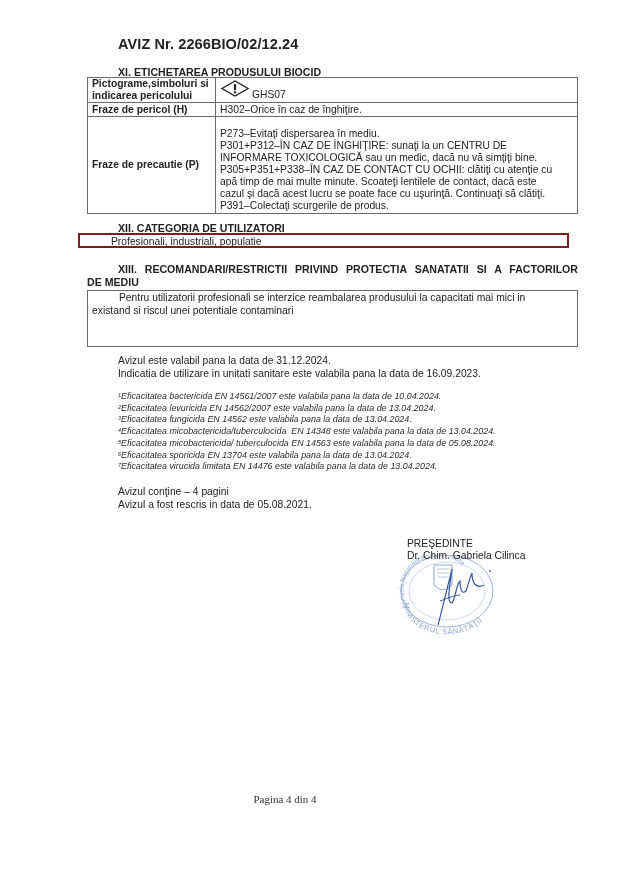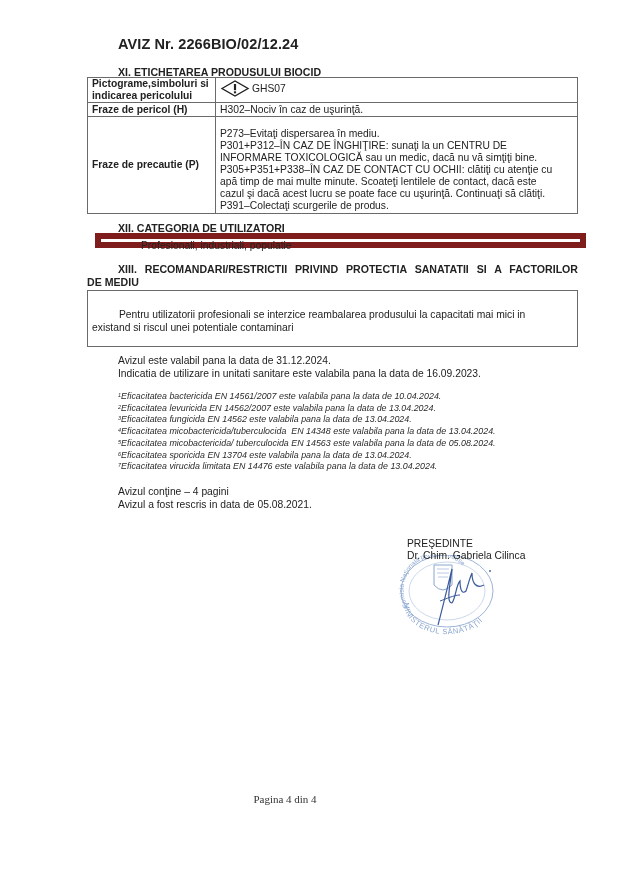--- a/index.html
+++ b/index.html
@@ -5,29 +5,29 @@
     * { box-sizing: border-box; margin: 0; padding: 0; }
     html, body { width: 629px; height: 873px; background: #ffffff; overflow: hidden; }
     body { position: relative; font-family: "Liberation Sans", sans-serif; color: #1c1c1c; }
     .abs { position: absolute; }
     .title { left: 118px; top: 36px; font-size: 14.5px; font-weight: bold; color: #222; letter-spacing: 0.1px; }
     .sec-head { font-size: 10.6px; font-weight: bold; color: #222; }
     .s11 { left: 118px; top: 66px; }
     table.lbl { position: absolute; left: 87px; top: 77px; width: 491px; border-collapse: collapse; font-size: 10.3px; color: #222; }
     table.lbl td { border: 1px solid #6a6a6a; padding: 0 4px; vertical-align: middle; line-height: 12px; }
     table.lbl td.c1 { width: 128px; font-weight: bold; }
-    .ghs { display: inline-flex; }
+    .ghs { display: inline-flex; align-items: flex-end; }
     .ghs svg { display: block; }
     .ghs span { margin-left: 2px; line-height: 11px; position: relative; top: 3px; }
     .prec-line { display: block; white-space: nowrap; }
     .s12 { left: 118px; top: 222px; }
-    .box12 { left: 95px; top: 233px; width: 491px; height: 15px; border: 6px solid #7f1d1d; font-size: 10.3px; padding-left: 40px; line-height: 13px; color: #222; }
+    .box12 { left: 78px; top: 233px; width: 491px; height: 15px; border: 2px solid #7f1d1d; font-size: 10.3px; padding-left: 31px; line-height: 13px; color: #222; }
     .s13 { left: 87px; top: 263px; width: 491px; font-size: 10.6px; font-weight: bold; line-height: 12.5px; color: #222; text-indent: 31px; text-align: justify; text-align-last: left; }
     .s13 .l1 { display: block; text-align-last: justify; }
-    .box13 { left: 87px; top: 290px; width: 491px; height: 57px; border: 1px solid #6a6a6a; font-size: 10.3px; line-height: 12.6px; padding: 18px 4px; color: #222; }
+    .box13 { left: 87px; top: 290px; width: 491px; height: 57px; border: 1px solid #6a6a6a; font-size: 10.3px; line-height: 12.6px; padding: 1px 4px; color: #222; }
     .box13 .ind { padding-left: 27px; }
     .valid { left: 118px; top: 355px; font-size: 10.3px; line-height: 12.6px; color: #222; }
     .foot { left: 118px; top: 391px; font-size: 8.9px; font-style: italic; line-height: 11.7px; color: #2a2a2a; }
     .foot sup { font-size: 5.5px; vertical-align: top; position: relative; top: -1px; }
     .meta { left: 118px; top: 486px; font-size: 10.3px; line-height: 12.6px; color: #222; }
     .sign { left: 407px; top: 538px; font-size: 10.3px; line-height: 12.3px; color: #222; }
     .stamp { left: 390px; top: 555px; }
     .pagenum { left: 0; width: 570px; top: 793px; text-align: center; font-family: "Liberation Serif", serif; font-size: 11px; color: #333; }
   </style>
 </head>
@@ -49,21 +49,21 @@
           <polygon points="2,8.5 15,1 28,8.5 15,16" fill="none" stroke="#222" stroke-width="1.4"></polygon>
           <rect x="13.9" y="4" width="2.2" height="6.2" fill="#222"></rect>
           <rect x="13.9" y="11.3" width="2.2" height="2" fill="#222"></rect>
         </svg>
         <span>GHS07</span>
       </span>
     </td>
   </tr>
   <tr style="height:14px;">
     <td class="c1">Fraze de pericol (H)</td>
-    <td>H302–Nociv în caz de uşurinţă.</td>
+    <td>H302–Orice în caz de înghiţire.</td>
   </tr>
   <tr style="height:90px;">
     <td class="c1">Fraze de precautie (P)</td>
     <td style="padding-top:11px;padding-bottom:1px;">
       <span class="prec-line">P273–Evitaţi dispersarea în mediu.</span>
       <span class="prec-line">P301+P312–ÎN CAZ DE ÎNGHIŢIRE: sunaţi la un CENTRU DE</span>
       <span class="prec-line">INFORMARE TOXICOLOGICĂ sau un medic, dacă nu vă simţiţi bine.</span>
       <span class="prec-line">P305+P351+P338–ÎN CAZ DE CONTACT CU OCHII: clătiţi cu atenţie cu</span>
       <span class="prec-line">apă timp de mai multe minute. Scoateţi lentilele de contact, dacă este</span>
       <span class="prec-line">cazul şi dacă acest lucru se poate face cu uşurinţă. Continuaţi să clătiţi.</span>

